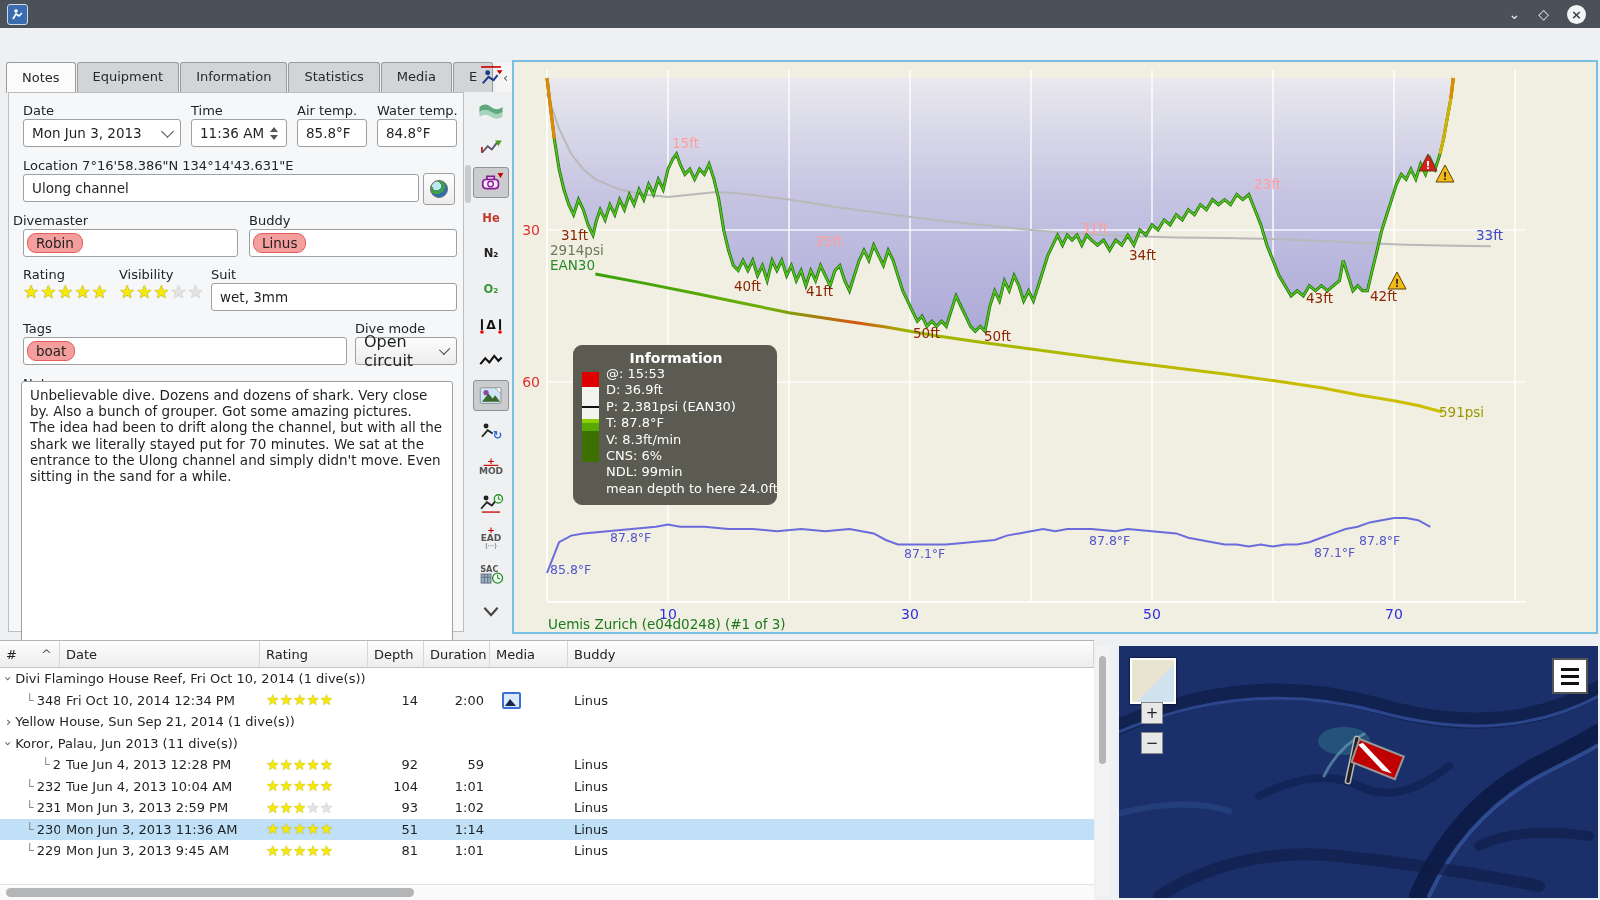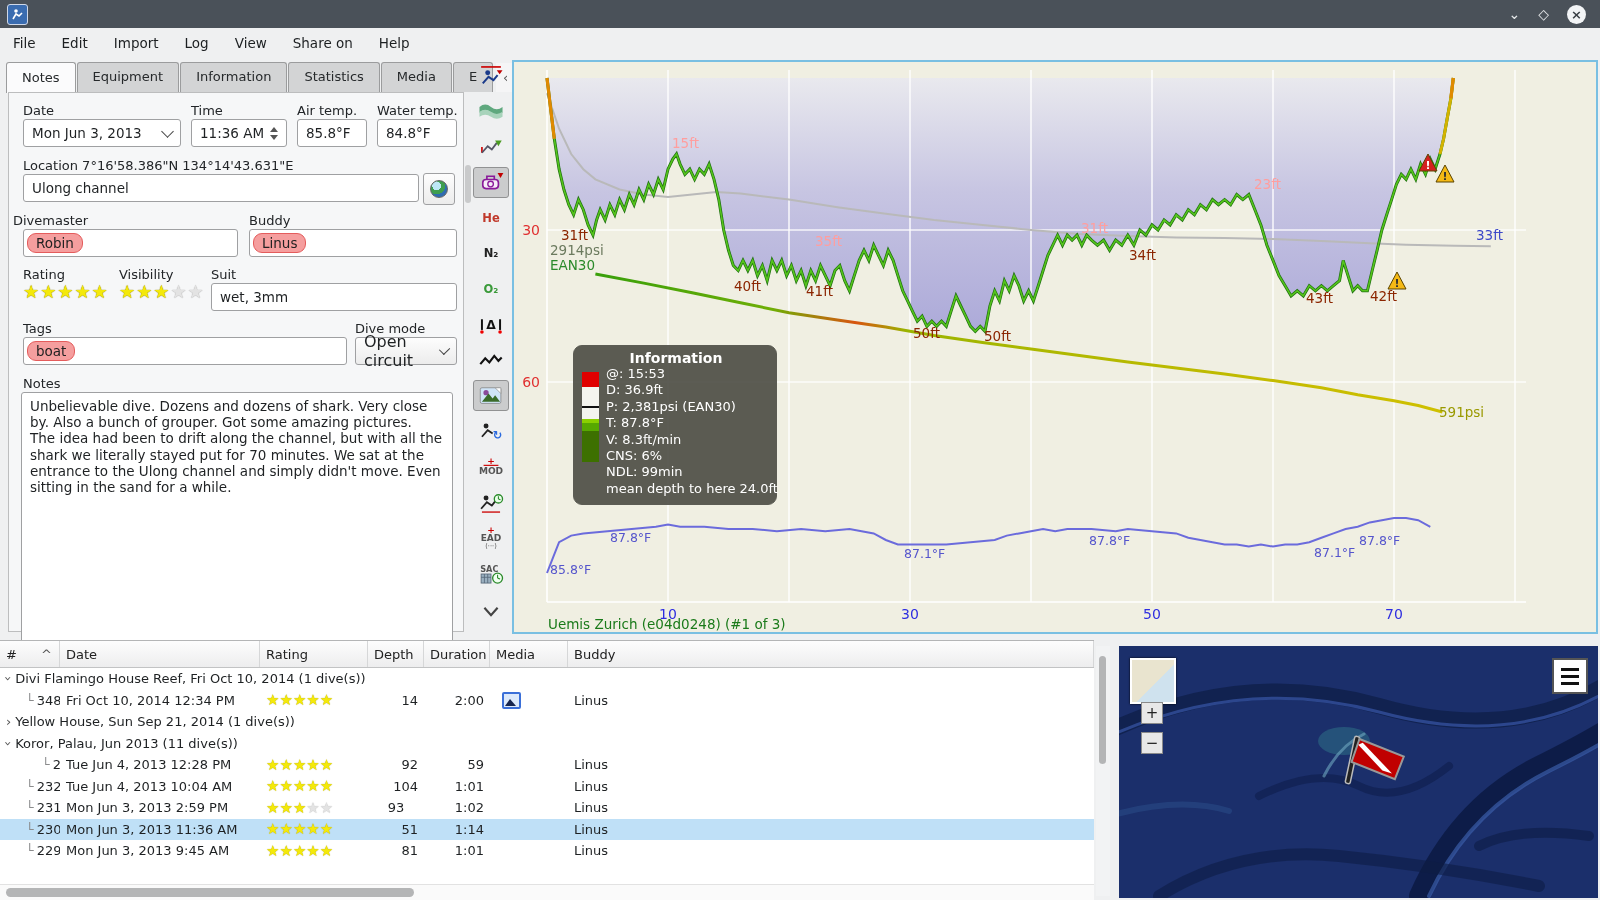--- a/index.html
+++ b/index.html
@@ -84,29 +84,20 @@
           <path d="M2,11 L5,6 L8,8 L11,5" stroke="#fff" stroke-width="1.6" fill="none"></path>
         </svg>
     </div>
     <div class="tb-btns">
       <span class="tb-btn">⌄</span>
       <span class="tb-btn">◇</span>
       <span class="tb-close">×</span>
     </div>
   </div>
 
-  <div class="menubar">
-      <div class="menu-item">File</div>
-      <div class="menu-item">Edit</div>
-      <div class="menu-item">Import</div>
-      <div class="menu-item">Log</div>
-      <div class="menu-item">View</div>
-      <div class="menu-item">Share on</div>
-      <div class="menu-item">Help</div>
-    </div>
 
   <div class="tabbar">
       <div class="tab active">Notes</div>
       <div class="tab">Equipment</div>
       <div class="tab">Information</div>
       <div class="tab">Statistics</div>
       <div class="tab">Media</div>
       <div class="tab">E</div>
       <div class="tabscroll">
         <span style="padding: 0px 3px;">‹</span>
@@ -167,21 +158,21 @@
     <div class="fld" style="left:14px;top:244px;width:324px">
         <span class="pill" style="margin-left:-5px">boat</span>
       </div>
     <div class="flabel" style="left:346px;top:228px">Dive mode</div>
     <div class="fld" style="left:346px;top:244px;width:102px;background:linear-gradient(#fdfdfd,#ececec)">
       <span style="font-size:16px">Open circuit</span>
         <span class="chev"></span>
     </div>
 
     <div class="flabel" style="left:14px;top:283px">Notes</div>
-    <div class="notesbox" style="top:299px;height:322px">Unbelievable dive. Dozens and dozens of shark. Very close by. Also a bunch of grouper. Got some amazing pictures.
+    <div class="notesbox" style="top:288px;height:322px">Unbelievable dive. Dozens and dozens of shark. Very close by. Also a bunch of grouper. Got some amazing pictures.
 The idea had been to drift along the channel, but with all the shark we literally stayed put for 70 minutes. We sat at the entrance to the Ulong channel and simply didn't move. Even sitting in the sand for a while.</div>
   </div>
 
   <div class="splitter-handle"></div>
 
   <div class="toolbar">
       <div class="tool">
         <svg width="28" height="26" viewBox="0 0 34 28">
           <line x1="5" y1="3" x2="29" y2="3" stroke="#c00" stroke-width="2"></line>
           <circle cx="13" cy="10" r="3" fill="#1a3a8a"></circle>
@@ -468,21 +459,21 @@
           <div class="dl-cell lstars" style="width: 108px;"><span class="st">★</span><span class="st">★</span><span class="st">★</span><span class="st">★</span><span class="st">★</span></div>
           <div class="dl-cell num-r" style="width: 56px;">104</div>
           <div class="dl-cell num-r" style="width: 66px;">1:01</div>
           <div class="dl-cell" style="width: 78px;"></div>
           <div class="dl-cell" style="flex: 1 1 0%;">Linus</div>
         </div>
         <div class="dl-row">
           <div class="dl-cell" style="width: 60px; padding-left: 26px;"><span class="tree-glyph">└</span><span>231</span></div>
           <div class="dl-cell" style="width: 200px;">Mon Jun 3, 2013 2:59 PM</div>
           <div class="dl-cell lstars" style="width: 108px;"><span class="st">★</span><span class="st">★</span><span class="st">★</span><span class="st off">★</span><span class="st off">★</span></div>
-          <div class="dl-cell num-r" style="width: 56px; text-align: center;">93</div>
+          <div class="dl-cell num-r" style="width: 56px;">93</div>
           <div class="dl-cell num-r" style="width: 66px;">1:02</div>
           <div class="dl-cell" style="width: 78px;"></div>
           <div class="dl-cell" style="flex: 1 1 0%;">Linus</div>
         </div>
         <div class="dl-row selected">
           <div class="dl-cell" style="width: 60px; padding-left: 26px;"><span class="tree-glyph">└</span><span>230</span></div>
           <div class="dl-cell" style="width: 200px;">Mon Jun 3, 2013 11:36 AM</div>
           <div class="dl-cell lstars" style="width: 108px;"><span class="st">★</span><span class="st">★</span><span class="st">★</span><span class="st">★</span><span class="st">★</span></div>
           <div class="dl-cell num-r" style="width: 56px;">51</div>
           <div class="dl-cell num-r" style="width: 66px;">1:14</div>

